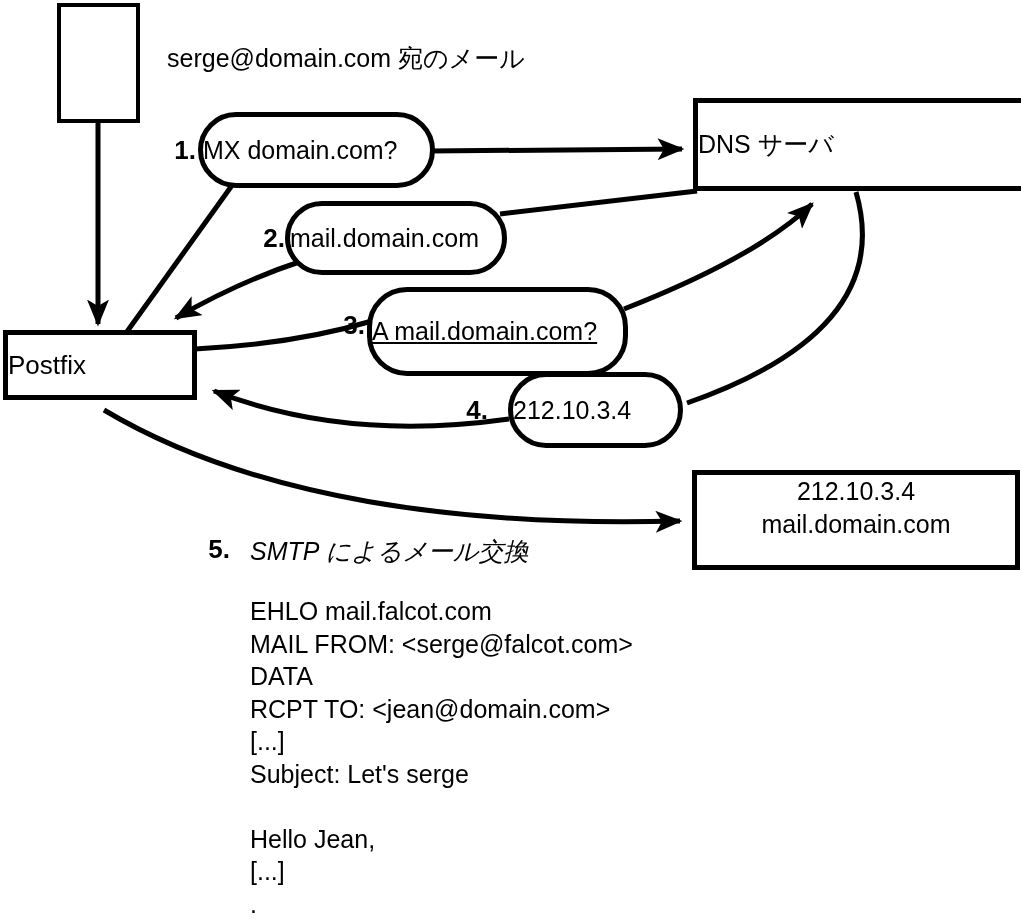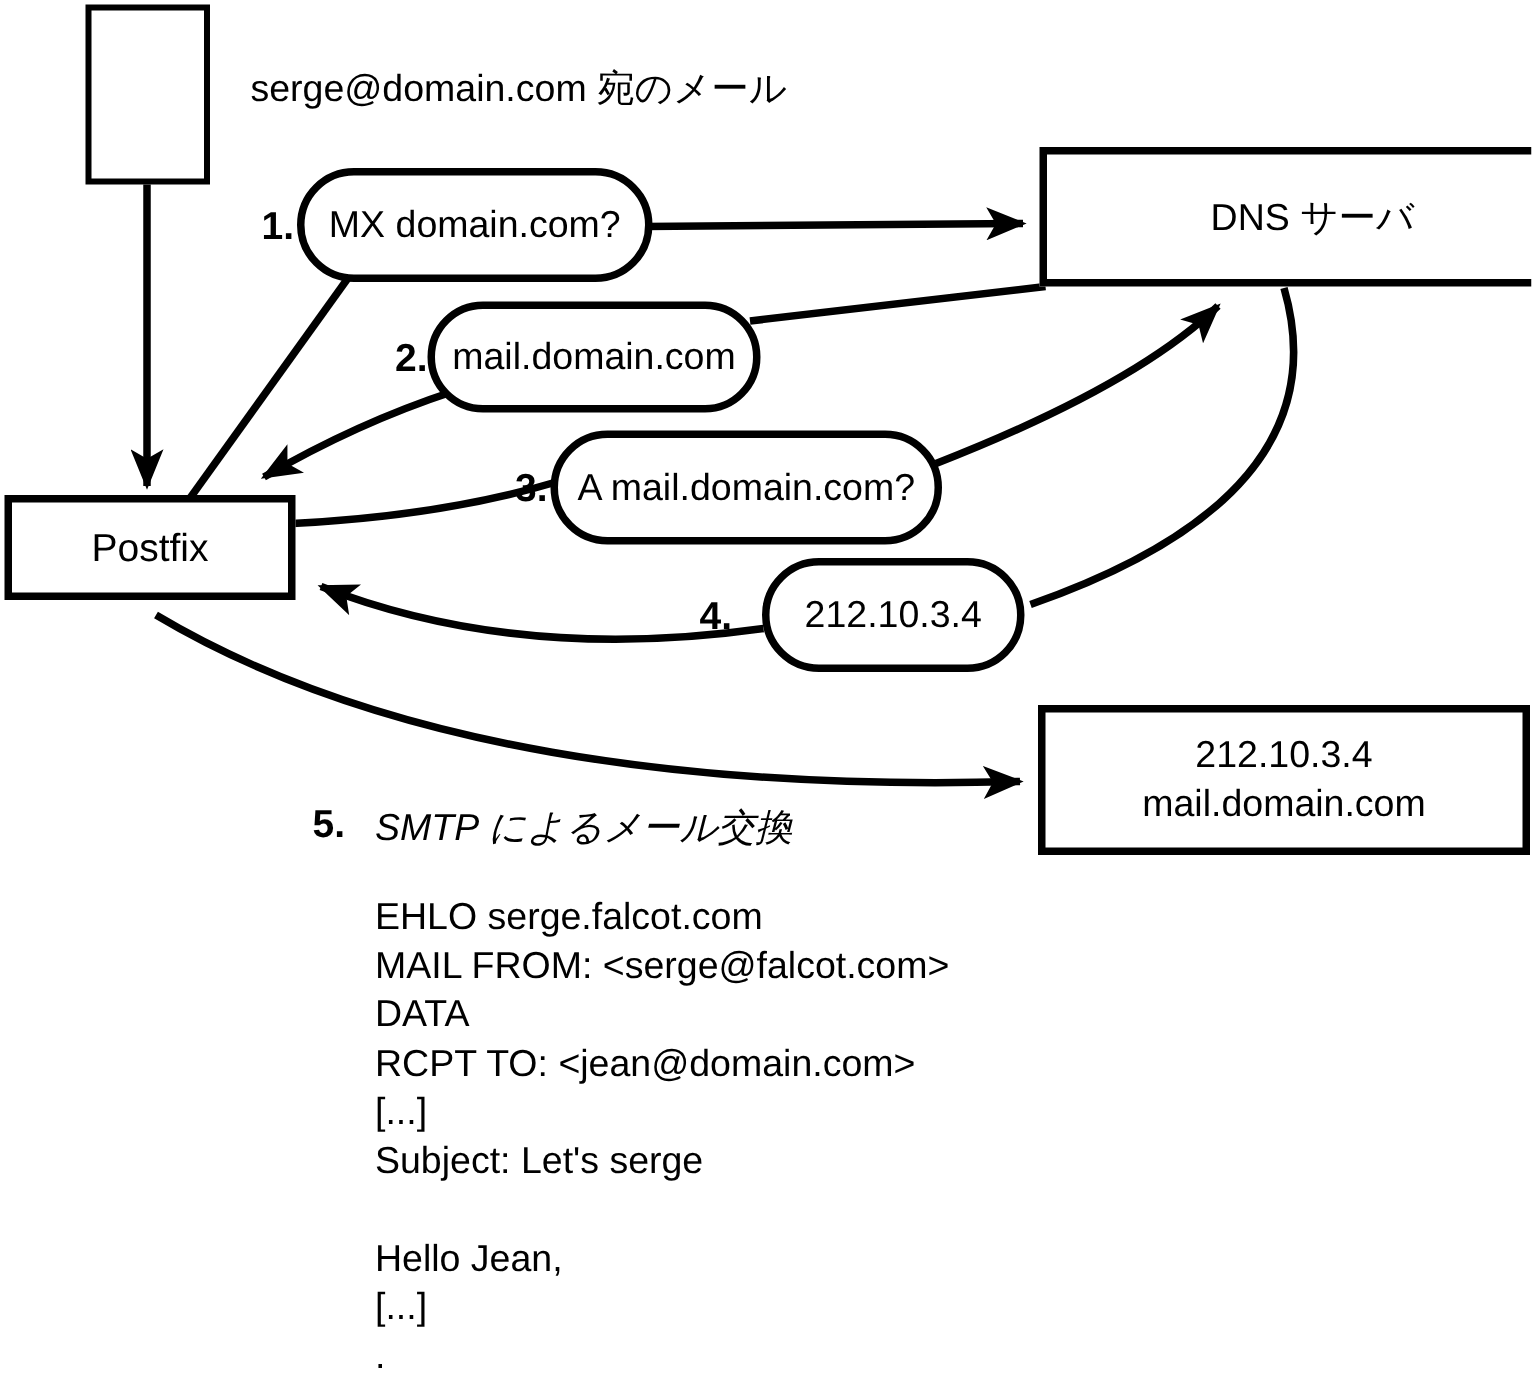--- a/index.html
+++ b/index.html
@@ -17,39 +17,38 @@
     left: 0; top: 0;
     width: 1021px; height: 919px;
   }
   .node {
     position: absolute;
     box-sizing: border-box;
     background: #fff;
     border: 5px solid #000;
     display: flex;
     align-items: center;
-    justify-content: center;
     font-size: 25px;
     text-align: center;
   }
   .envelope {
     position: absolute;
     box-sizing: border-box;
     background: #fff;
     border: 4px solid #000;
     left: 57px; top: 3px;
     width: 83px; height: 120px;
   }
   .bubble { border-radius: 40px; }
   .node.dns      { left: 693px; top:  98px; width: 364px; height:  93px; }
   .node.postfix  { left:   3px; top: 330px; width: 194px; height:  70px; font-size: 26px; }
   .node.mailsrv  { left: 692px; top: 470px; width: 328px; height: 100px; flex-direction: column; line-height: 33px; }
   .bubble.b1 { left: 198px; top: 112px; width: 237px; height: 76px; }
   .bubble.b2 { left: 285px; top: 201px; width: 222px; height: 74px; }
-  .bubble.b3 { left: 367px; top: 287px; width: 261px; height: 76px; }
+  .bubble.b3 { left: 367px; top: 287px; width: 261px; height: 89px; text-decoration: underline; }
   .bubble.b4 { left: 508px; top: 372px; width: 175px; height: 76px; }
   .stepnum {
     position: absolute;
     width: 44px;
     text-align: right;
     font-size: 26px;
     font-weight: bold;
     line-height: 31px;
   }
   .stepnum.n1 { left: 152px; top: 135px; }
@@ -131,21 +130,21 @@
 
   <div class="stepnum n1">1.</div>
   <div class="stepnum n2">2.</div>
   <div class="stepnum n3">3.</div>
   <div class="stepnum n4">4.</div>
   <div class="stepnum n5">5.</div>
 
   <div class="freelabel step5-label">SMTP によるメール交換</div>
 
   <div class="smtp-block">
-    <div class="smtp-line">EHLO serge.falcot.com</div>
+    <div class="smtp-line">EHLO mail.falcot.com</div>
     <div class="smtp-line">MAIL FROM: &lt;serge@falcot.com&gt;</div>
     <div class="smtp-line">DATA</div>
     <div class="smtp-line">RCPT TO: &lt;jean@domain.com&gt;</div>
     <div class="smtp-line">[...]</div>
     <div class="smtp-line">Subject: Let's serge</div>
     <div class="smtp-line"></div>
     <div class="smtp-line">Hello Jean,</div>
     <div class="smtp-line">[...]</div>
     <div class="smtp-line">.</div>
   </div>

